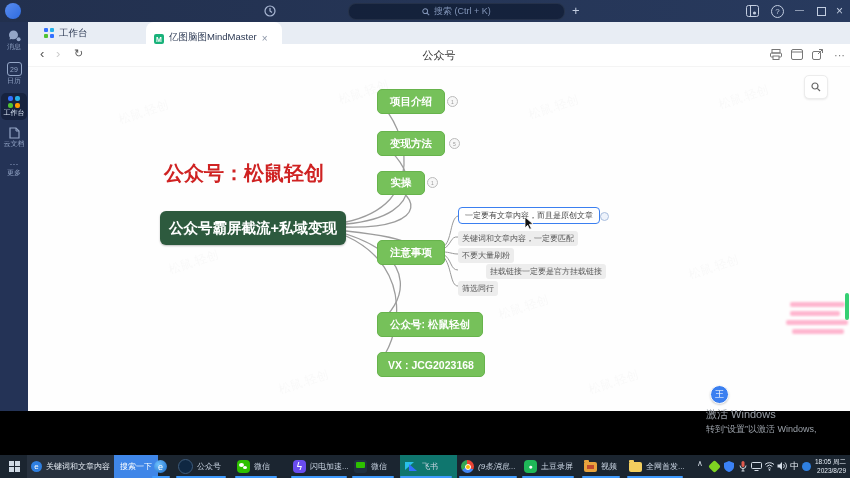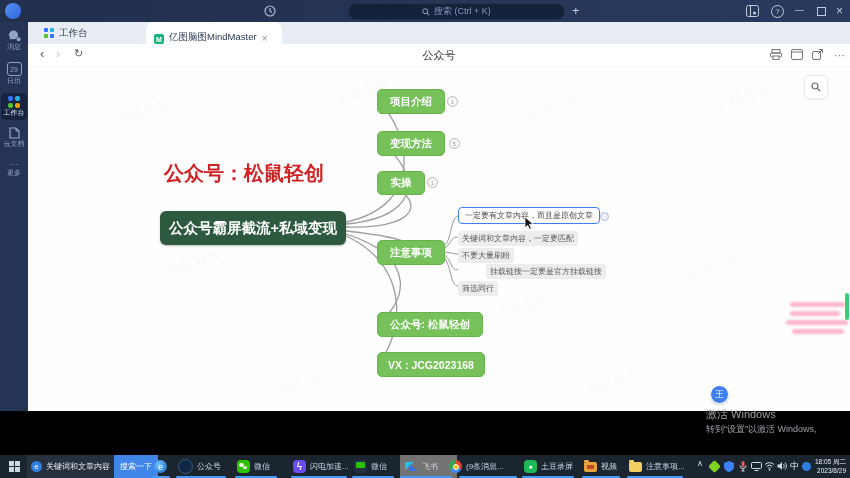--- a/index.html
+++ b/index.html
@@ -286,30 +286,30 @@
   <div class="runline" style="left:291px;width:56px;"></div>
 
   <div class="tb-app" style="left:354px;">
     <span style="width:13px;height:13px;border-radius:3px;background:#203040;position:relative;display:inline-block;">
       <i style="position:absolute;left:2px;top:2px;width:9px;height:6px;background:#2dc100;border-radius:1px;"></i>
     </span>
     <span>微信</span>
   </div>
   <div class="runline" style="left:352px;width:42px;"></div>
 
-  <div class="tb-app" style="left:400px;width:52px;background:#737373;padding-left:5px;">
+  <div class="tb-app" style="left:400px;width:52px;background:#0f766e;padding-left:5px;">
     <span style="width:13px;height:13px;position:relative;display:inline-block;">
       <i style="position:absolute;left:0;top:2px;width:0;height:0;border-left:9px solid #29c0e8;border-bottom:8px solid transparent;"></i>
       <i style="position:absolute;left:4px;top:4px;width:0;height:0;border-left:8px solid #3370ff;border-top:7px solid transparent;"></i>
     </span>
     <span>飞书</span>
   </div>
   <div class="runline" style="left:400px;width:52px;"></div>
 
-  <div class="tb-app" style="left:449px;">
+  <div class="tb-app" style="left:461px;font-style:italic;">
     <span style="width:13px;height:13px;border-radius:50%;background:conic-gradient(#ea4335 0 33%,#4285f4 33% 66%,#34a853 66% 100%);position:relative;display:inline-block;">
       <i style="position:absolute;left:3.5px;top:3.5px;width:6px;height:6px;border-radius:50%;background:#fbbc05;border:1px solid #fff;box-sizing:border-box;"></i>
     </span>
     <span>(9条消息...</span>
   </div>
   <div class="runline" style="left:459px;width:58px;"></div>
 
   <div class="tb-app" style="left:524px;">
     <span style="width:13px;height:13px;border-radius:4px;background:#1fb858;color:#fff;font-size:7px;display:flex;align-items:center;justify-content:center;">●</span>
     <span>土豆录屏</span>
@@ -322,21 +322,21 @@
       <i style="position:absolute;left:3px;top:3px;width:7px;height:4px;background:#c24a2e;"></i>
     </span>
     <span>视频</span>
   </div>
   <div class="runline" style="left:582px;width:38px;"></div>
 
   <div class="tb-app" style="left:629px;">
     <span style="width:13px;height:10px;background:#f3ce5e;border-radius:1px 2px 2px 2px;position:relative;display:inline-block;">
       <i style="position:absolute;left:0;top:-2px;width:5px;height:2px;background:#f3ce5e;border-radius:1px 1px 0 0;"></i>
     </span>
-    <span>注意事项...</span>
+    <span>全网首发...</span>
   </div>
   <div class="runline" style="left:627px;width:56px;"></div>
 
   <span class="ab" style="left:697px;top:4px;color:#d6dee8;font-size:8px;">∧</span>
   <span class="ab tray-ico" style="left:710px;top:7px;width:9px;height:9px;background:#7ed321;transform:rotate(45deg);border-radius:2px;"></span>
   <span class="ab tray-ico" style="left:724px;top:6px;">
     <svg width="10" height="11" viewBox="0 0 10 11">
         <path d="M5 0l5 2v3.5C10 8.5 7.5 10.3 5 11 2.5 10.3 0 8.5 0 5.5V2z" fill="#3b82f6"></path>
       </svg>
   </span>

